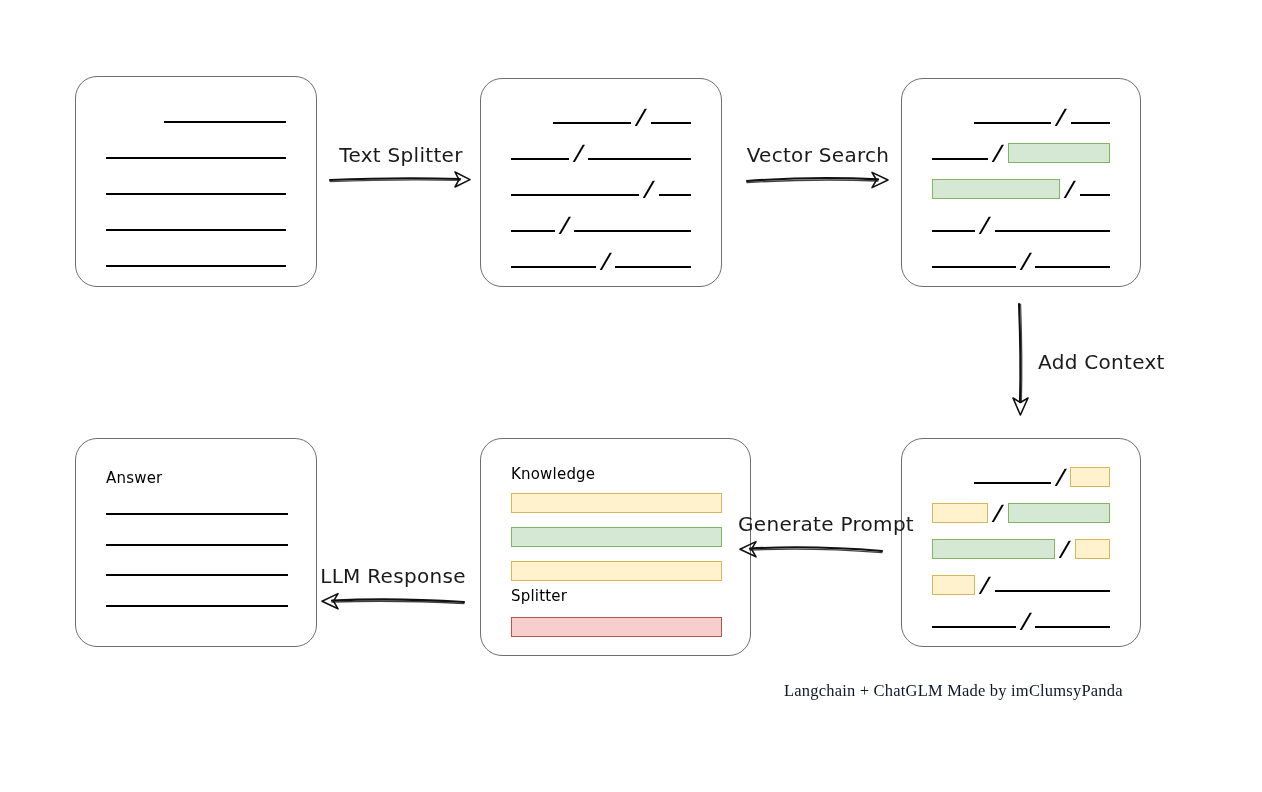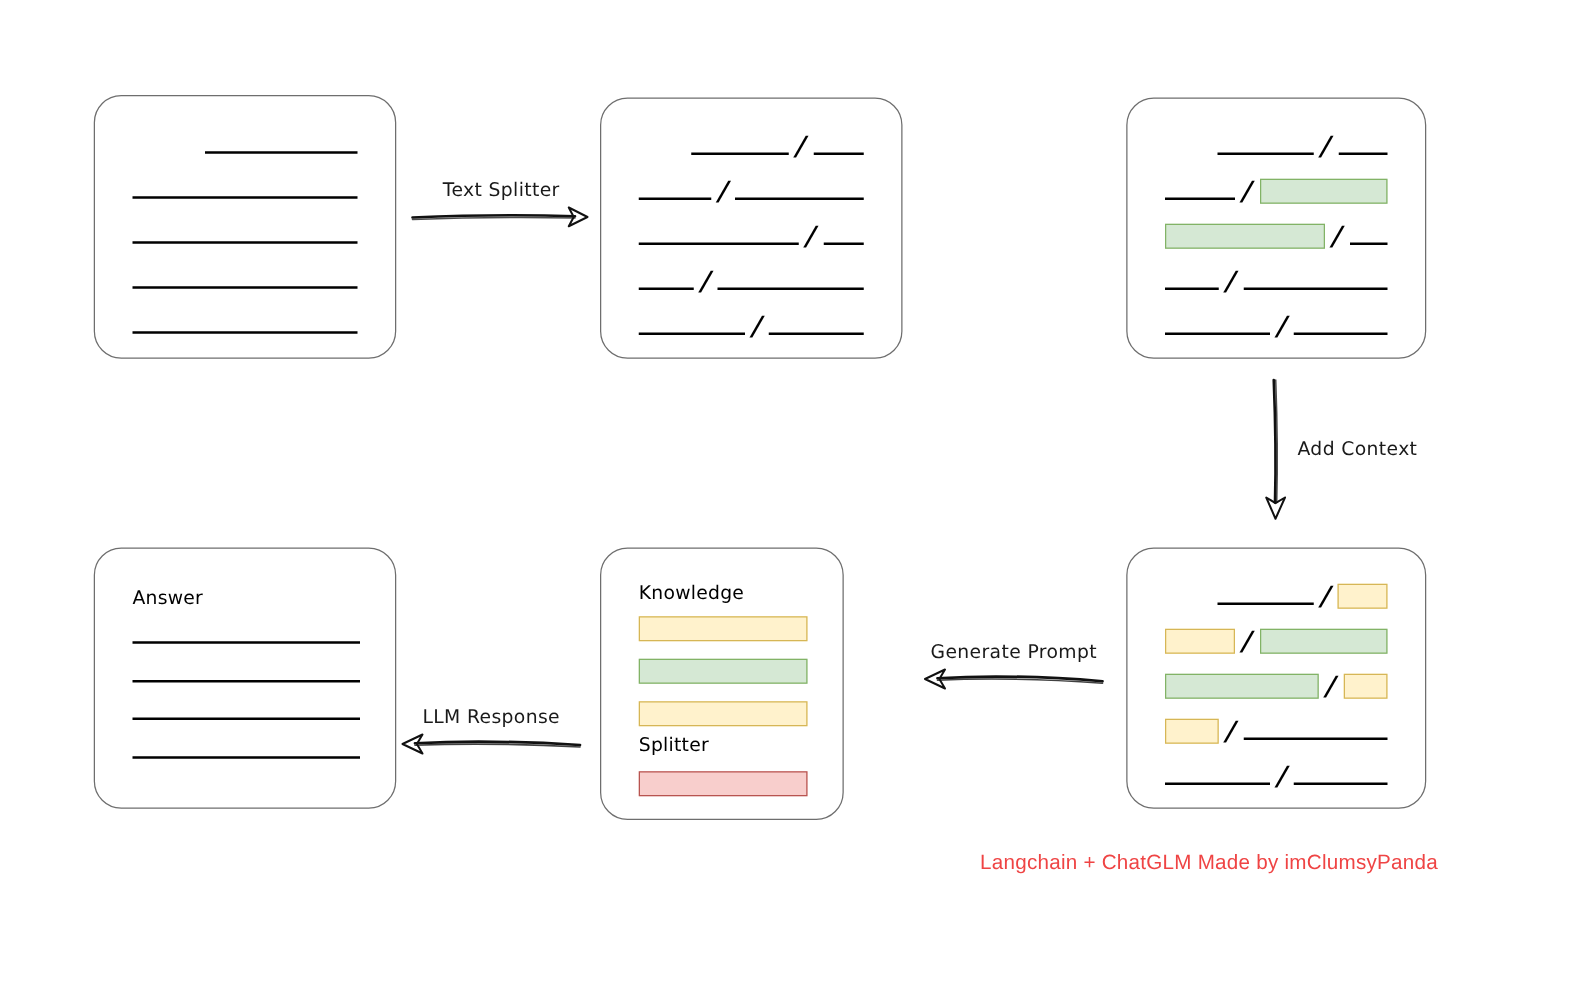--- a/index.html
+++ b/index.html
@@ -94,32 +94,32 @@
     margin-bottom: 14px;
   }
   .kq-bar:last-child { margin-bottom: 0; }
   .kq-label-2 { margin-top: 6px; }
   .kq-q-bar { margin-top: 12px; }
 
   
   .arrow-group { position: absolute; }
   .arrow-label {
     font-family: "DejaVu Sans", sans-serif;
-    font-size: 15px;
+    font-size: 20px;
     color: #1a1a1a;
     white-space: nowrap;
     letter-spacing: .3px;
   }
   .arrow-svg { display: block; }
 
   .footer {
     position: absolute;
-    font-family: Liberation Sans, sans-serif;
+    font-family: Liberation Serif, serif;
     font-size: 16.5px;
-    color: #ef4444;
+    color: #0f172a;
     white-space: nowrap;
     letter-spacing: .2px;
   }
 </style>
 </head>
 <body>
 
 <div id="stage">
 
   <div class="doc-box" id="box-source" style="left:75px; top:76px; width:242px; height:211px;">
@@ -207,21 +207,21 @@
       <div class="box-label">Answer</div>
       <div class="answer-lines" id="answer-lines">
           <div class="seg-line" style="width: 100%;"></div>
           <div class="seg-line" style="width: 100%;"></div>
           <div class="seg-line" style="width: 100%;"></div>
           <div class="seg-line" style="width: 100%;"></div>
         </div>
     </div>
   </div>
 
-  <div class="doc-box" id="box-prompt" style="left:480px; top:438px; width:195px; height:218px;">
+  <div class="doc-box" id="box-prompt" style="left:480px; top:438px; width:271px; height:218px;">
     <div class="kq-inner">
       <div class="box-label">Knowledge</div>
       <div class="kq-bars" id="knowledge-bars">
           <div class="kq-bar yellow"></div>
           <div class="kq-bar green"></div>
           <div class="kq-bar yellow"></div>
         </div>
       <div class="box-label kq-label-2">Splitter</div>
       <div class="kq-bars kq-q-bar" id="question-bars">
           <div class="kq-bar red"></div>
@@ -261,20 +261,28 @@
 
   <div class="arrow-group" style="left:328px; top:143px; width:146px;">
     <div class="arrow-label" style="text-align:center;">Text Splitter</div>
     <svg class="arrow-svg" width="146" height="24" viewBox="0 0 146 24">
       <path d="M2 13 Q 72 10 132 12" stroke="#111" stroke-width="2.1" fill="none" stroke-linecap="round"></path>
       <path d="M2 14.6 Q 72 12 132 13.4" stroke="#111" stroke-width="1.2" fill="none" stroke-linecap="round" opacity=".75"></path>
       <path d="M127 5 L 142 12.6 L 127 20 L 131 12.6 Z" stroke="#111" stroke-width="1.6" fill="none" stroke-linejoin="round"></path>
     </svg>
   </div>
 
+  <div class="arrow-group" style="left:745px; top:143px; width:146px;">
+    <div class="arrow-label" style="text-align:center;">Vector Search</div>
+    <svg class="arrow-svg" width="146" height="24" viewBox="0 0 146 24">
+      <path d="M2 14 Q 70 9 133 12.4" stroke="#111" stroke-width="2.2" fill="none" stroke-linecap="round"></path>
+      <path d="M2 15.6 Q 70 11.4 133 14" stroke="#111" stroke-width="1.3" fill="none" stroke-linecap="round" opacity=".8"></path>
+      <path d="M127 5.4 L 143 13 L 127 20.6 L 131.5 13 Z" stroke="#111" stroke-width="1.6" fill="none" stroke-linejoin="round"></path>
+    </svg>
+  </div>
 
   <div class="arrow-group" style="left:1006px; top:302px;text-align:center;">
     <svg class="arrow-svg" width="30" height="116" viewBox="0 0 30 116">
       <path d="M13 2 Q 15.2 56 14 100" stroke="#111" stroke-width="2.1" fill="none" stroke-linecap="round"></path>
       <path d="M14.6 2 Q 16.6 56 15.4 100" stroke="#111" stroke-width="1.2" fill="none" stroke-linecap="round" opacity=".75"></path>
       <path d="M7 96 L 14.4 113 L 22 96 L 14.4 100.5 Z" stroke="#111" stroke-width="1.6" fill="none" stroke-linejoin="round"></path>
     </svg>
     <div class="arrow-label" style="position:absolute; left:32px; top:48px;">Add Context</div>
   </div>
 

